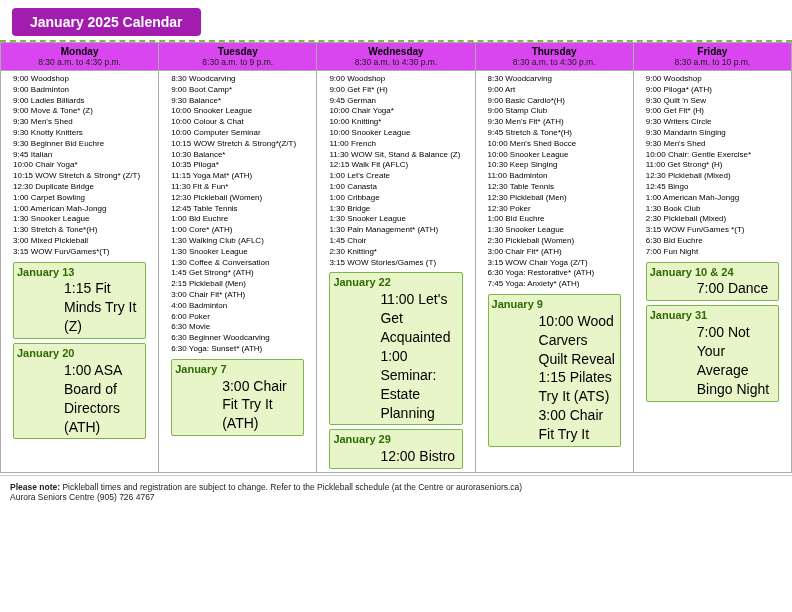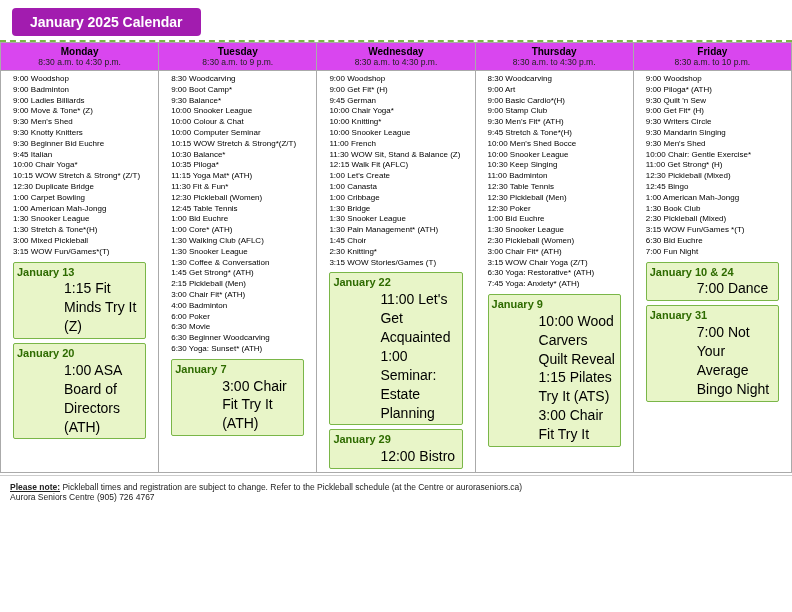--- a/index.html
+++ b/index.html
@@ -95,21 +95,20 @@
     .footer {
       padding: 6px 10px;
       font-size: 8.5px;
       color: #222;
       border-top: 1px solid #ccc;
       margin-top: 2px;
     }
 
     .footer .note-label {
       font-weight: bold;
-      text-decoration: underline;
     }
   </style>
 </head>
 <body>
 
 <div class="header">
   <div class="month-title">January 2025 Calendar</div>
 </div>
 
 <table class="calendar-table">

